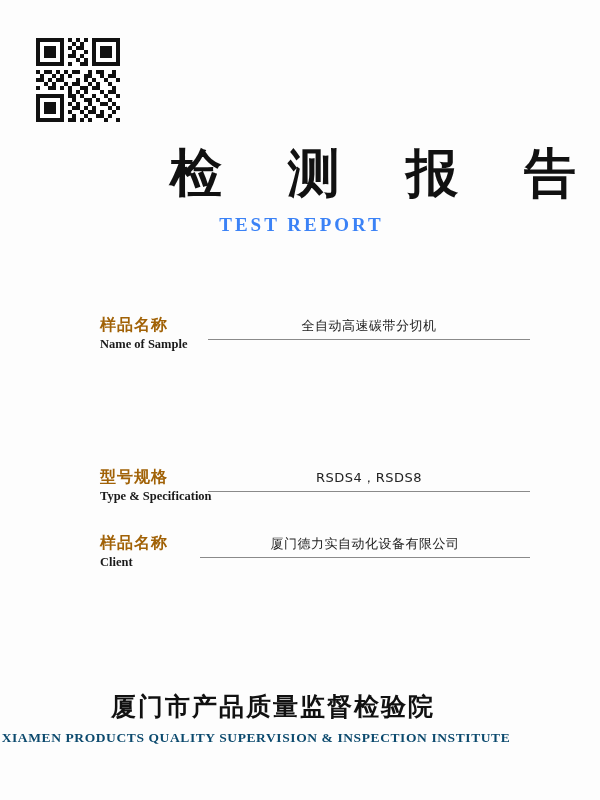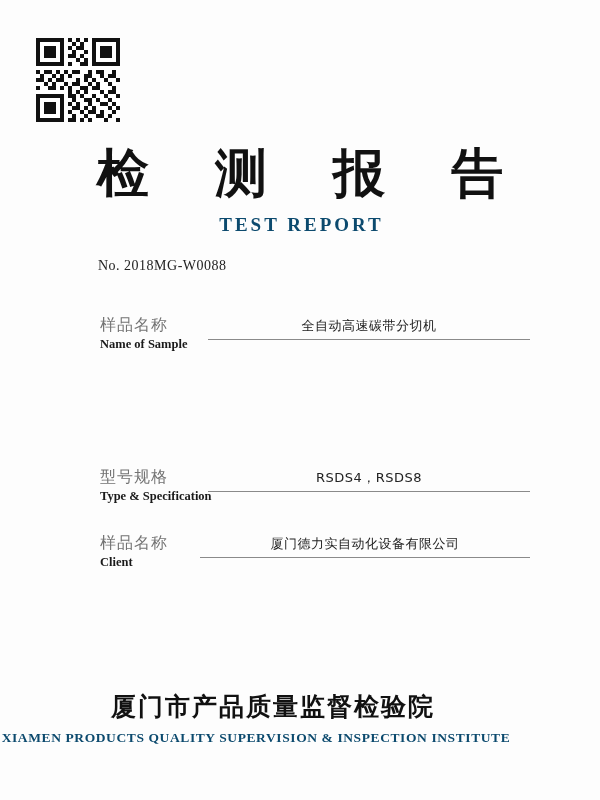--- a/index.html
+++ b/index.html
@@ -30,41 +30,41 @@
     height: 84px;
   }
   .qr svg { display: block; }
 
   
   .title-cn {
     position: absolute;
     top: 145px;
     left: 0;
     width: 600px;
-    text-align: center;
+    text-align: right;
     font-family: "DejaVu Sans", sans-serif;
     font-weight: bold;
     font-size: 52px;
     letter-spacing: 24px;
     text-indent: 24px;
     color: #111;
     line-height: 1.1;
   }
   .title-en {
     position: absolute;
     top: 214px;
     left: 0;
     width: 600px;
     text-align: center;
     font-family: "Liberation Serif", serif;
     font-weight: bold;
     font-size: 19px;
     letter-spacing: 3px;
     text-indent: 3px;
-    color: #0c4a6e;
+    color: #3b82f6;
   }
   .report-no {
     position: absolute;
     top: 258px;
     left: 98px;
     font-family: "Liberation Serif", serif;
     font-size: 14px;
     letter-spacing: 0.5px;
     color: #222;
   }
@@ -77,24 +77,24 @@
     height: 46px;
   }
   .field .labels {
     position: absolute;
     left: 0;
     top: 0;
     width: 120px;
   }
   .field .label-cn {
     font-family: "DejaVu Sans", sans-serif;
-    font-weight: normal;
+    font-weight: bold;
     font-size: 16px;
     letter-spacing: 1px;
-    color: #737373;
+    color: #a16207;
     line-height: 20px;
     white-space: nowrap;
   }
   .field .label-en {
     font-family: "Liberation Serif", serif;
     font-weight: bold;
     font-size: 12.5px;
     color: #1a1a1a;
     line-height: 18px;
     white-space: nowrap;
@@ -264,21 +264,20 @@
           <rect x="11" y="20" width="1" height="1"></rect>
         <rect x="13" y="20" width="1" height="1"></rect>
           <rect x="17" y="20" width="1" height="1"></rect>
         <rect x="20" y="20" width="1" height="1"></rect>
       </g>
     </svg>
   </div>
 
   <div class="title-cn">检 测 报 告</div>
   <div class="title-en">TEST  REPORT</div>
-  <div class="report-no">No. 2018MG-W0088</div>
 
   <div class="field f-sample">
     <div class="labels">
       <div class="label-cn">样品名称</div>
       <div class="label-en">Name of Sample</div>
     </div>
     <div class="value-wrap">
       <span class="value">全自动高速碳带分切机</span>
     </div>
   </div>

